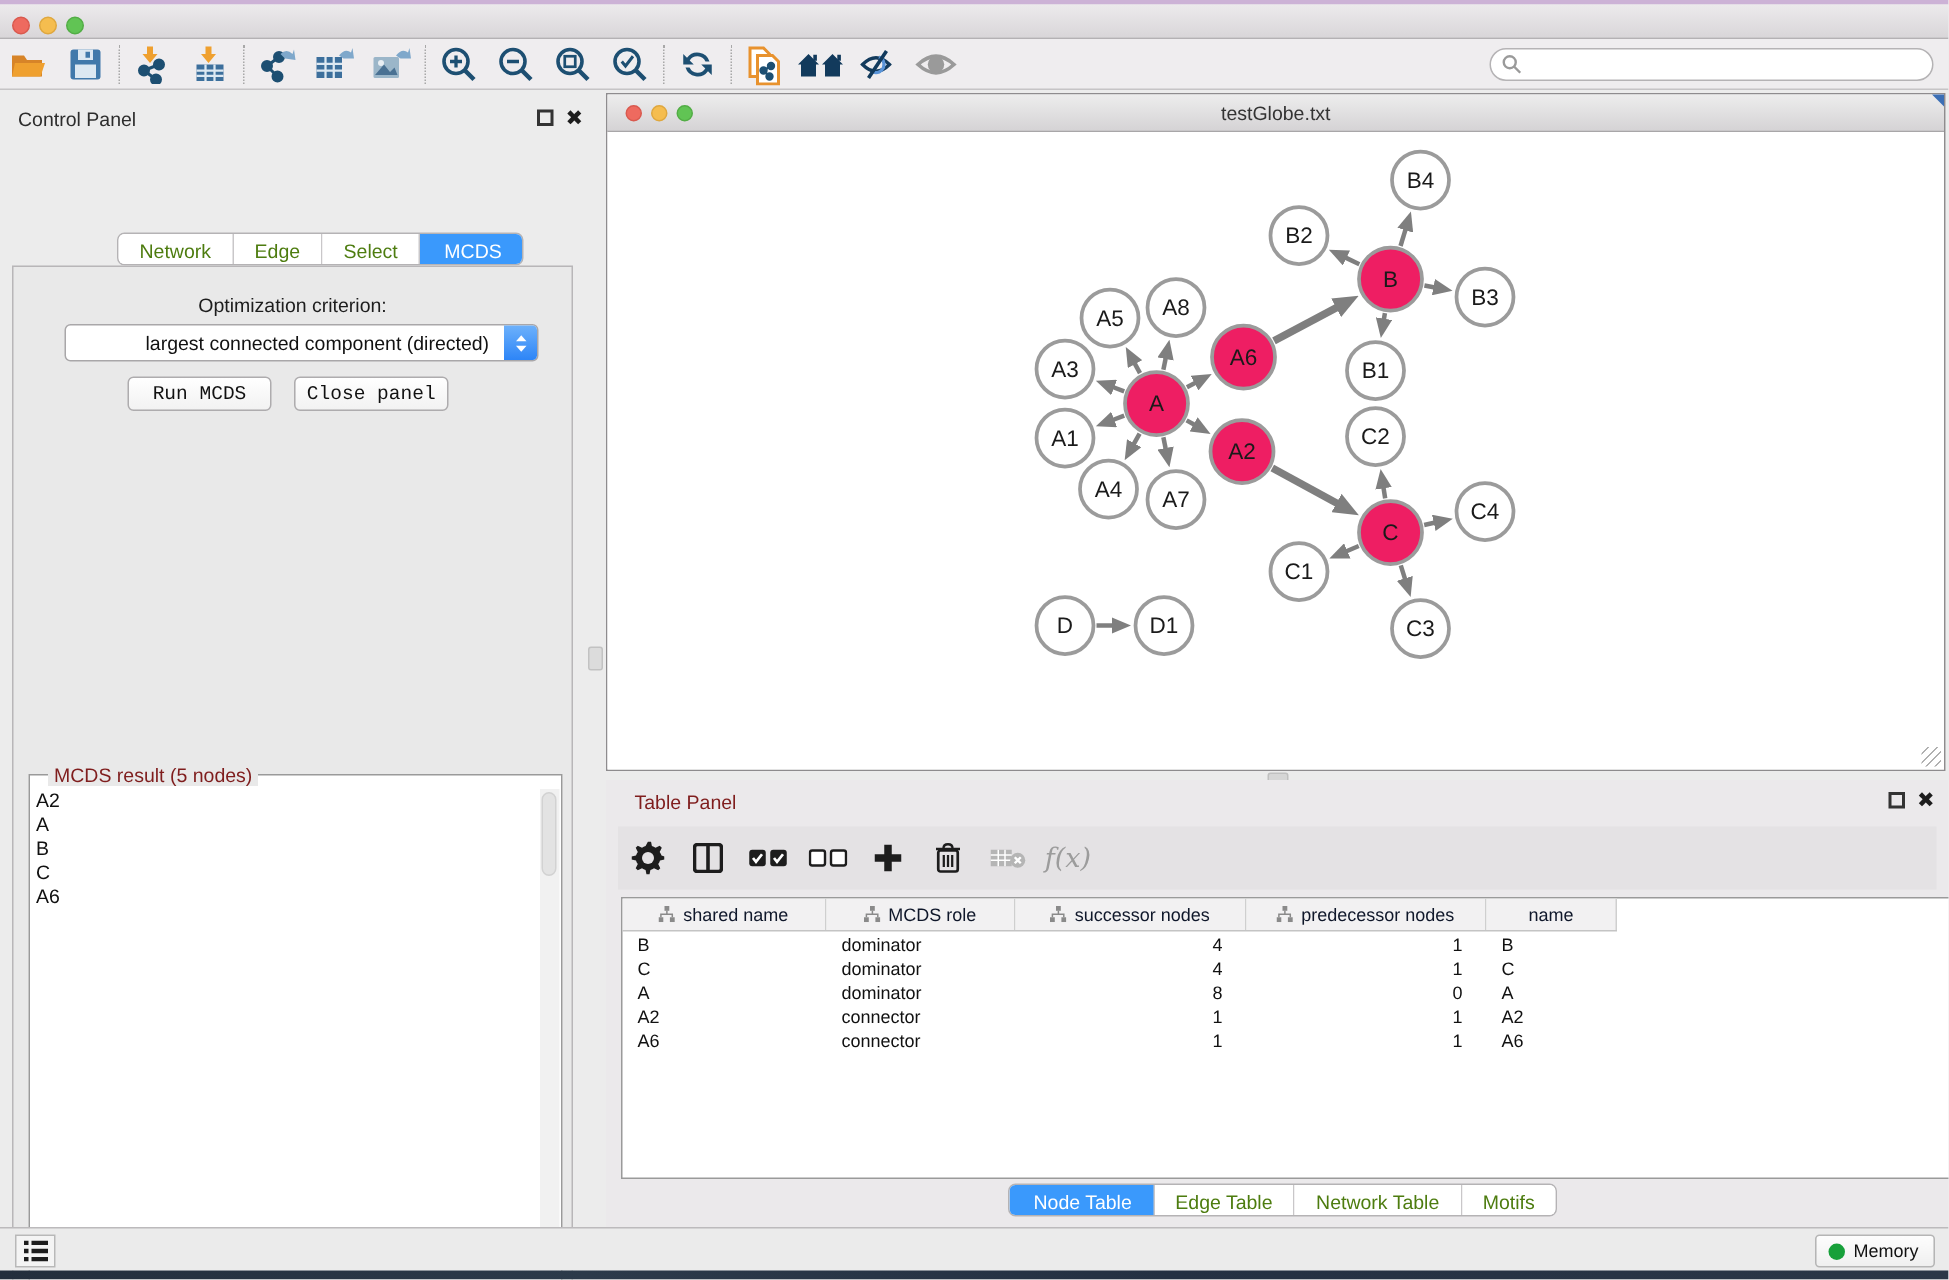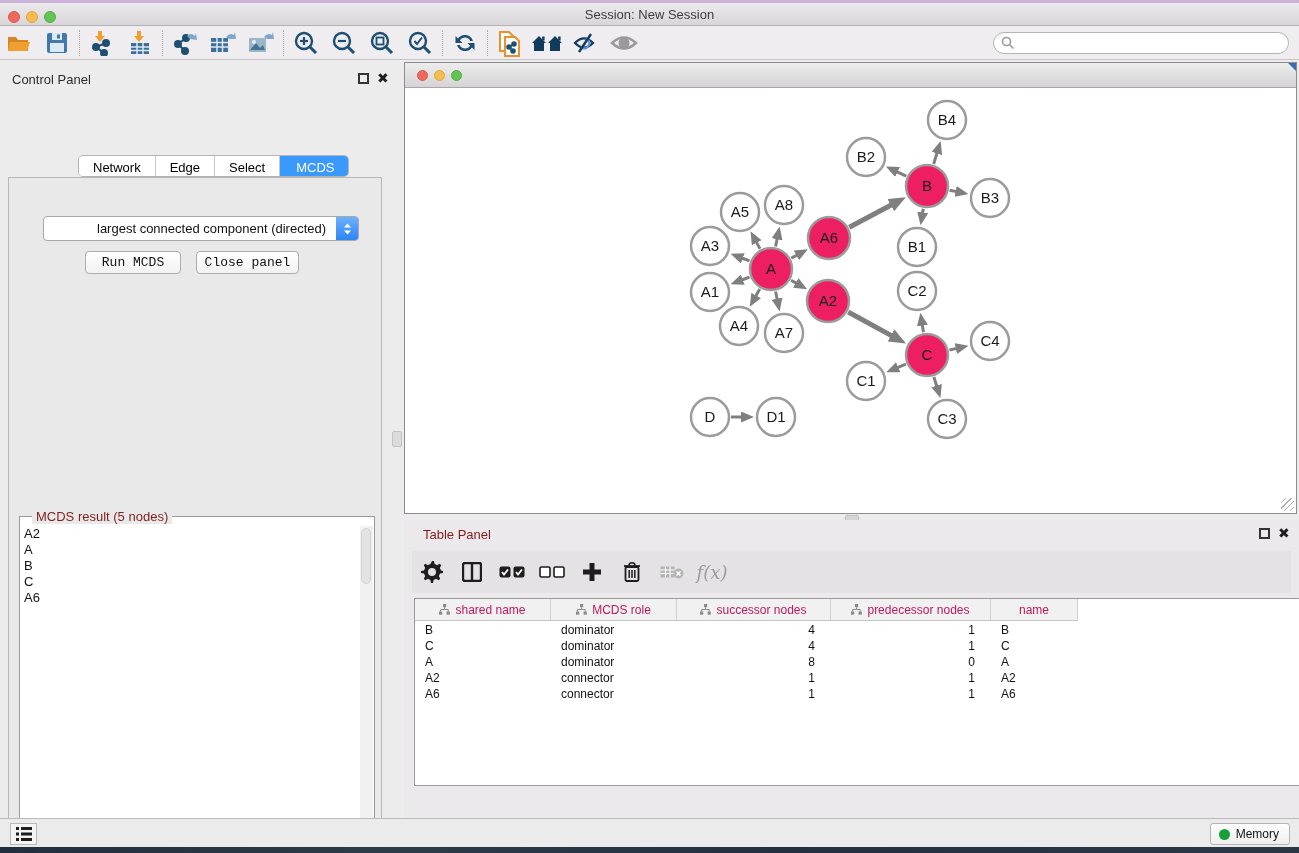--- a/index.html
+++ b/index.html
@@ -31,21 +31,21 @@
   
   .control-panel { position:absolute; left:0; top:60px; width:391px; height:758px; background:#ececec; }
   .cp-header-title { position:absolute; left:12px; top:12px; font-size:13px; color:#2d2d2d; }
   .float-ico { position:absolute; width:11px; height:11px; border:2px solid #333; top:13px; }
   .close-ico { position:absolute; top:10px; font-size:14px; color:#1d1d1d; font-weight:bold; }
   .cp-float { left:358px; } .cp-close { left:377px; }
 
   .tabs-group { position:absolute; display:flex; border:1px solid #b5b3b5; border-radius:5px;
     overflow:hidden; background:#fff; height:22px; }
   .cp-tabs { left:78px; top:95px; }
-  .tab { font-size:13px; color:#000000; padding:2px 14px 0 14px; border-right:1px solid #c9c7c9;
+  .tab { font-size:13px; color:#4d7c0f; padding:2px 14px 0 14px; border-right:1px solid #c9c7c9;
     background:#fff; display:flex; align-items:center; height:100%; }
   .tab:last-child { border-right:none; }
   .tab.active { background:#3a99fc; color:#fff;padding-left:16px; }
 
   .cp-content { position:absolute; left:8px; top:117px; width:374px; height:689px;
     background:#e9e9e9; border:1px solid #b8b6b8; }
   .opt-label { position:absolute; left:0; width:100%; top:18px; text-align:center;
     font-size:13px; color:#1d1d1d; }
   .combo { position:absolute; left:34px; top:38px; width:316px; height:25px; background:#fff;
     border:1px solid #a9a7a9; border-radius:4px; }
@@ -101,21 +101,21 @@
     background:#e4e2e4; display:flex; align-items:center; }
   .tpb { width:40px; height:34px; display:flex; align-items:center; justify-content:center; flex:0 0 auto; }
   .fx { font-family:"DejaVu Serif","Liberation Serif",serif; font-style:italic;
     font-size:18px; color:#9c9c9c; }
 
   .tp-table { position:absolute; left:10px; top:78px; width:1277px; height:188px;
     background:#fff; border:1px solid #9a9a9a; overflow:hidden; }
   .tp-head { position:absolute; left:0; top:0; height:22px; display:flex;
     border-bottom:1px solid #c4c4c4; }
   .th-cell { background:#f2f1f2; border-right:1px solid #cfcfcf; display:flex;
-    align-items:center; justify-content:center; gap:5px; font-size:12px; color:#be185d; }
+    align-items:center; justify-content:center; gap:5px; font-size:12px; color:#0f172a; }
   .tp-body { position:absolute; left:0; top:23px; right:0; }
   .t-row { display:flex; height:16px; align-items:center; }
   .t-cell { font-size:12px; color:#111; overflow:hidden; white-space:nowrap; }
 
   .tp-tabs { left:268px; top:269px; }
 
   
   .status-bar { position:absolute; left:0; top:818px; width:1299px; height:29px;
     background:#ebebeb; border-top:1px solid #bcbabc; }
   .list-btn { position:absolute; left:10px; top:4px; width:27px; height:22px;
@@ -131,21 +131,20 @@
 <body>
 
 <div id="root">
 
   <div class="top-strip"></div>
 
   <div class="titlebar">
     <span class="tl red"></span>
     <span class="tl yellow"></span>
     <span class="tl green"></span>
-    <div class="titlebar-title">Session: New Session</div>
   </div>
 
   <div class="toolbar">
     <div class="tb-btn">
       <svg width="26" height="24" viewBox="0 0 26 24">
         <path d="M2 6 L10 6 L12 9 L22 9 L22 20 L2 20 Z" fill="#d78428"></path>
         <path d="M4 11 L24 11 L21 20 L2 20 Z" fill="#efa02f"></path>
       </svg>
     </div>
     <div class="tb-btn">
@@ -305,20 +304,21 @@
     <span class="close-ico cp-close">✖</span>
 
     <div class="tabs-group cp-tabs" id="cp-tabs">
         <div class="tab">Network</div>
         <div class="tab">Edge</div>
         <div class="tab">Select</div>
         <div class="tab active">MCDS</div>
       </div>
 
     <div class="cp-content">
+      <div class="opt-label">Optimization criterion:</div>
 
       <div class="combo">
         <span class="combo-text">largest connected component (directed)</span>
         <span class="combo-stepper">
           <svg width="9" height="14" viewBox="0 0 9 14">
             <path d="M1 5.5 L4.5 1.5 L8 5.5 Z" fill="#fff"></path>
             <path d="M1 8.5 L4.5 12.5 L8 8.5 Z" fill="#fff"></path>
           </svg>
         </span>
       </div>
@@ -342,20 +342,21 @@
     </div>
   </div>
 
   <div class="v-split-thumb"></div>
 
   <div class="network-window">
     <div class="nw-titlebar">
       <span class="nw-tl red"></span>
       <span class="nw-tl yellow"></span>
       <span class="nw-tl green"></span>
+      <div class="nw-title">testGlobe.txt</div>
       <div class="nw-corner"></div>
     </div>
     <div class="nw-canvas">
       <svg id="graph-svg" width="891" height="425" viewBox="0 0 891 425">
         <defs>
           <marker id="arrow3" markerUnits="userSpaceOnUse" markerWidth="13" markerHeight="11" refX="1" refY="5.5" orient="auto">
               <path d="M0,0 L13,5.5 L0,11 Z" fill="#7f7f7f"></path>
             </marker>
           <marker id="arrow5" markerUnits="userSpaceOnUse" markerWidth="17" markerHeight="14" refX="1" refY="7" orient="auto">
               <path d="M0,0 L17,7 L0,14 Z" fill="#7f7f7f"></path>
@@ -630,20 +631,26 @@
           <div class="t-row">
             <div class="t-cell" style="width: 136px; text-align: left; padding: 0px 0px 0px 10px;">A6</div>
             <div class="t-cell" style="width: 126px; text-align: left; padding: 0px 0px 0px 10px;">connector</div>
             <div class="t-cell" style="width: 154px; text-align: right; padding: 0px 16px 0px 0px;">1</div>
             <div class="t-cell" style="width: 160px; text-align: right; padding: 0px 16px 0px 0px;">1</div>
             <div class="t-cell" style="width: 87px; text-align: left; padding: 0px 0px 0px 10px;">A6</div>
           </div>
         </div>
     </div>
 
+    <div class="tabs-group tp-tabs" id="tp-tabs">
+        <div class="tab active">Node Table</div>
+        <div class="tab">Edge Table</div>
+        <div class="tab">Network Table</div>
+        <div class="tab">Motifs</div>
+      </div>
   </div>
 
   <div class="status-bar">
     <div class="list-btn">
       <svg width="16" height="14" viewBox="0 0 16 14">
         <g fill="#1d1d1d">
           <rect x="0" y="0" width="3" height="3"></rect>
             <rect x="5" y="0" width="11" height="3"></rect>
           <rect x="0" y="5.5" width="3" height="3"></rect>
             <rect x="5" y="5.5" width="11" height="3"></rect>

